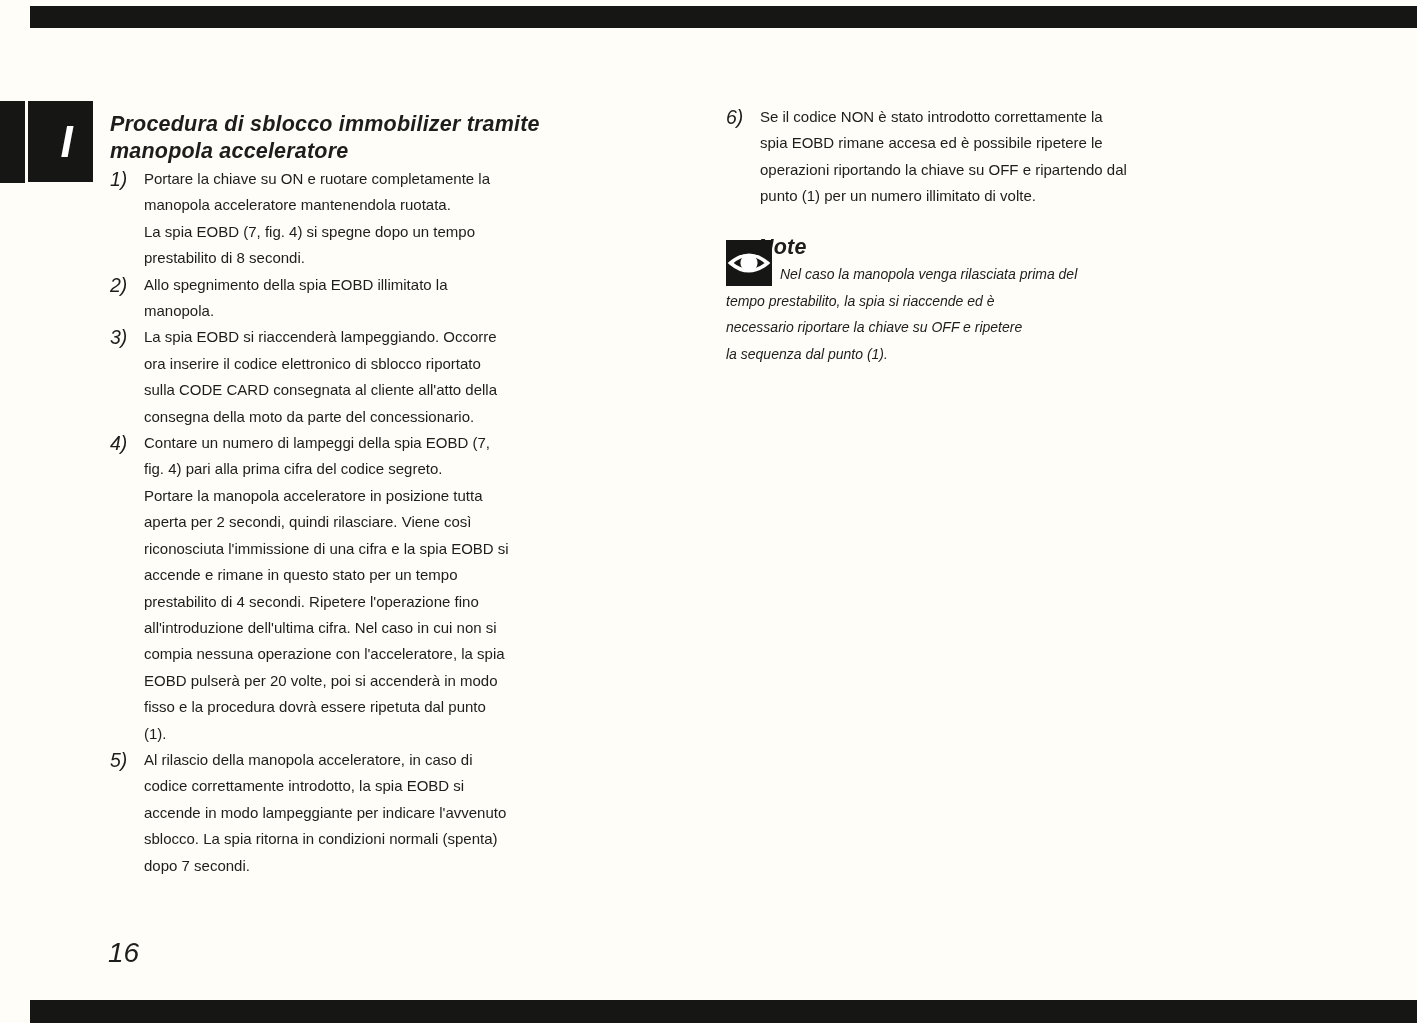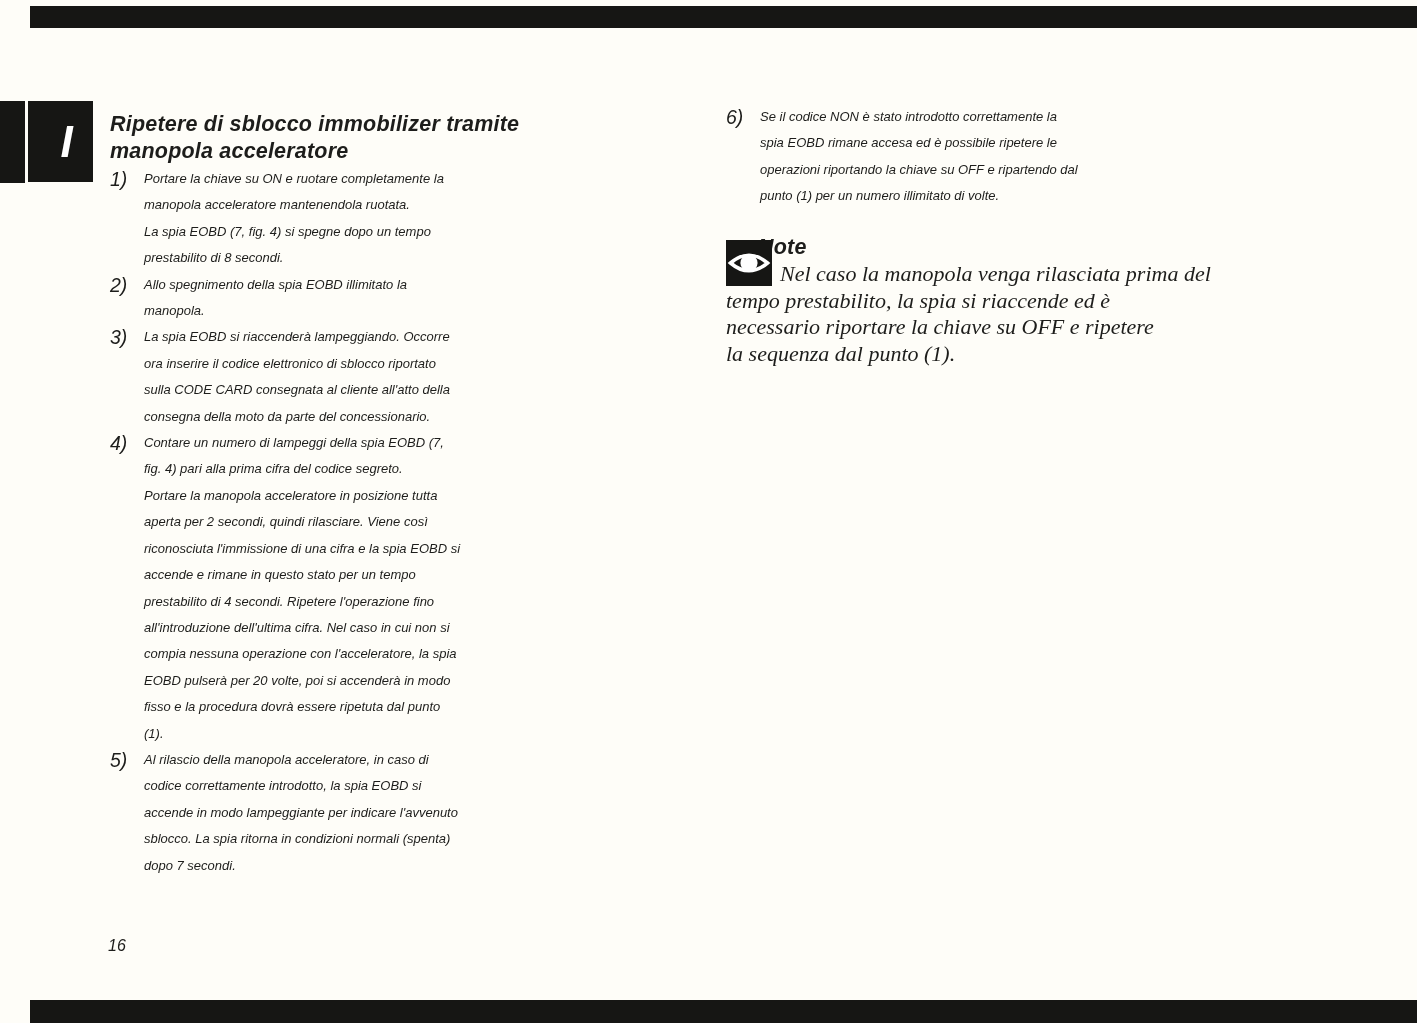--- a/index.html
+++ b/index.html
@@ -25,48 +25,48 @@
     font-size:21.5px; font-weight:700; font-style:italic;
     line-height:27px; letter-spacing:.2px; white-space:pre-line;
   }
   .steps { position:absolute; left:110px; top:166px; width:598px; }
   .step  { display:flex; }
   .step .num {
     width:34px; flex:none;
     font-style:italic; font-size:19.5px; line-height:26.4px;
   }
   .step .txt {
-    flex:1; font-style:italic; font-size:13px; line-height:26.4px;
+    flex:1; font-size:15px; line-height:26.4px;
     white-space:pre-line;
   }
   .step6 { position:absolute; left:726px; top:104px; width:655px; display:flex; }
   .note  { position:absolute; left:726px; top:234px; width:660px; }
   .note-icon { position:absolute; left:0; top:6px; width:46px; height:46px; }
   .note-label {
     margin-left:32px; font-size:21.5px; font-weight:700; font-style:italic;
     line-height:27px; letter-spacing:.2px;
   }
   .note-text {
-    font-size:22px; font-style:italic; line-height:26.5px;
-    white-space:pre-line; text-indent:54px;font-family:Liberation Serif, serif;
+    font-size:14px; font-style:italic; line-height:26.5px;
+    white-space:pre-line; text-indent:54px;
   }
-  .pageno { position:absolute; left:108px; top:937px; font-size:16px; font-style:italic; }
+  .pageno { position:absolute; left:108px; top:937px; font-size:28px; font-style:italic; }
 </style>
 </head>
 <body>
 
 <div class="page">
 
   <div class="bar-top"></div>
   <div class="bar-bottom"></div>
 
   <div class="tab-strip"></div>
   <div class="tab-square">I</div>
 
-  <h1 class="title">Ripetere di sblocco immobilizer tramite
+  <h1 class="title">Procedura di sblocco immobilizer tramite
 manopola acceleratore</h1>
 
   <div class="steps">
     <div class="step">
       <span class="num">1)</span>
       <span class="txt">Portare la chiave su ON e ruotare completamente la
 manopola acceleratore mantenendola ruotata.
 La spia EOBD (7, fig. 4) si spegne dopo un tempo
 prestabilito di 8 secondi.</span>
     </div>

